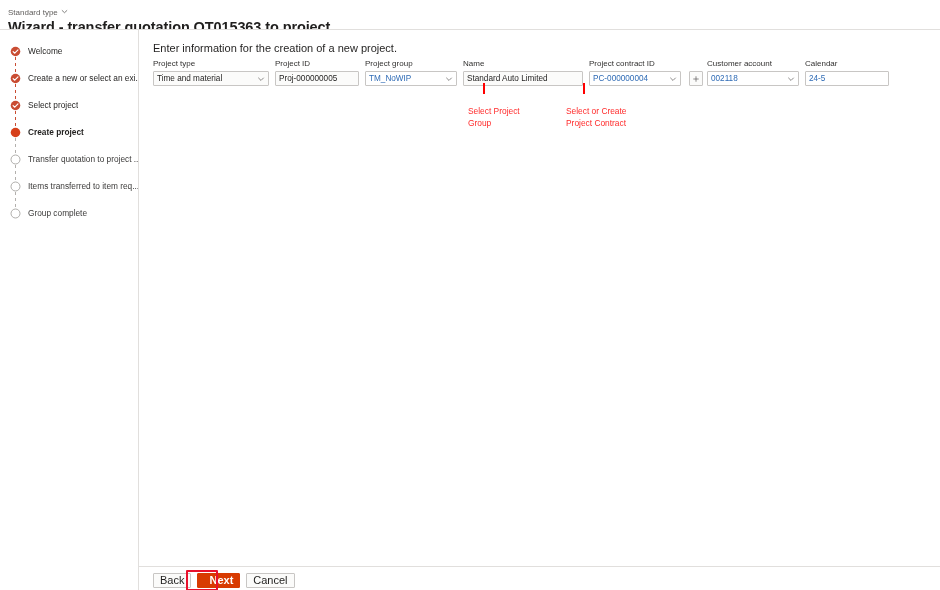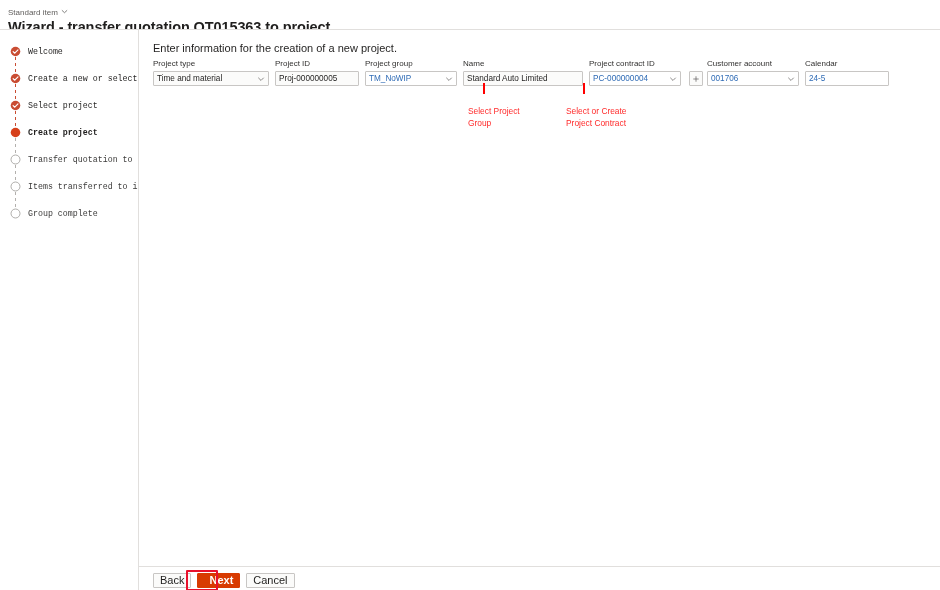--- a/index.html
+++ b/index.html
@@ -57,21 +57,20 @@
     background: #ffffff;
   }
   .rail-divider {
     position: absolute; left: 138px; top: 30px;
     width: 1px; height: 560px;
     background: #e1dfdd;
   }
   .steps {
     position: absolute; left: 0; top: 8px;
     width: 138px;
-    font-family: Liberation Mono, monospace;
   }
   .step {
     position: relative;
     height: 27px;
     display: flex;
     align-items: center;
     padding-left: 10px;
     cursor: pointer;
   }
   .step-marker {
@@ -225,21 +224,21 @@
     pointer-events: none;
   }
 </style>
 </head>
 <body>
 
 <div id="app">
 
   <div class="header">
     <div class="view-selector">
-      <span>Standard item</span>
+      <span>Standard type</span>
       <span class="chev">
         <svg width="7" height="7" viewBox="0 0 8 8">
             <path d="M1 2.6 L4 5.4 L7 2.6" fill="none" stroke="#605e5c" stroke-width="0.9"></path>
           </svg>
       </span>
     </div>
     <div class="page-title">Wizard - transfer quotation QT015363 to project</div>
   </div>
   <div class="header-rule"></div>
 
@@ -363,21 +362,21 @@
           </div>
         </div>
         <div class="plus-btn" style="margin-top: 12px; margin-right: 4px;">
           <svg width="8" height="8" viewBox="0 0 10 10">
             <path d="M5 1.6 V8.4 M1.6 5 H8.4" stroke="#605e5c" stroke-width="0.9"></path>
           </svg>
         </div>
         <div class="field" style="width: 92px; margin-right: 6px;">
           <div class="field-label">Customer account</div>
           <div class="input-box plainbg">
-            <span class="input-value link">001706</span>
+            <span class="input-value link">002118</span>
             <span class="caret">
               <svg width="8" height="8" viewBox="0 0 10 10">
                 <path d="M1.6 3.4 L5 6.8 L8.4 3.4" fill="none" stroke="#605e5c" stroke-width="0.9"></path>
               </svg>
             </span>
           </div>
         </div>
         <div class="field" style="width: 84px; margin-right: 6px;">
           <div class="field-label">Calendar</div>
           <div class="input-box plainbg">

